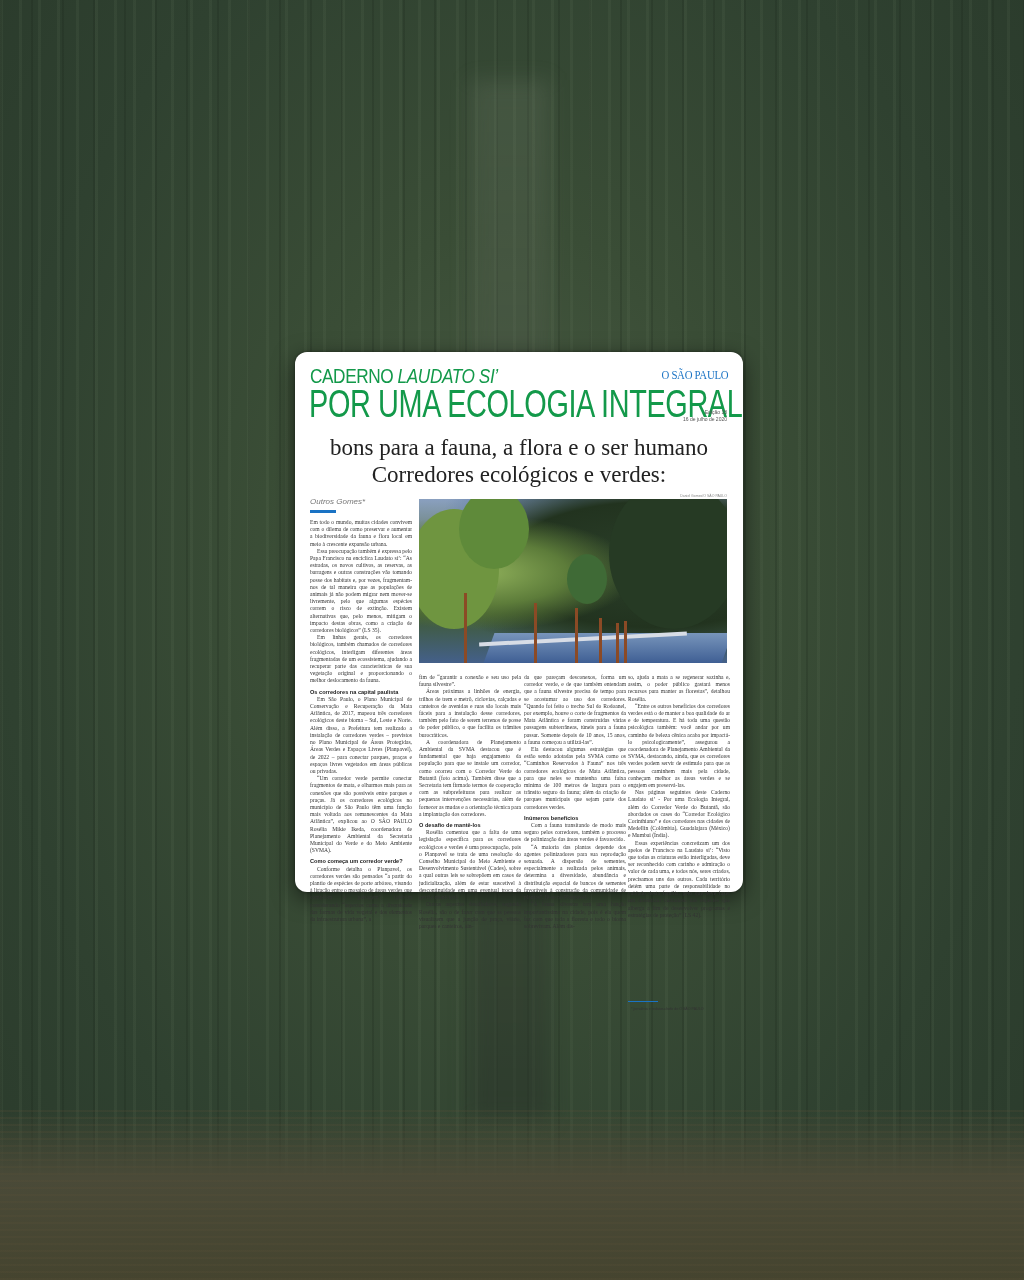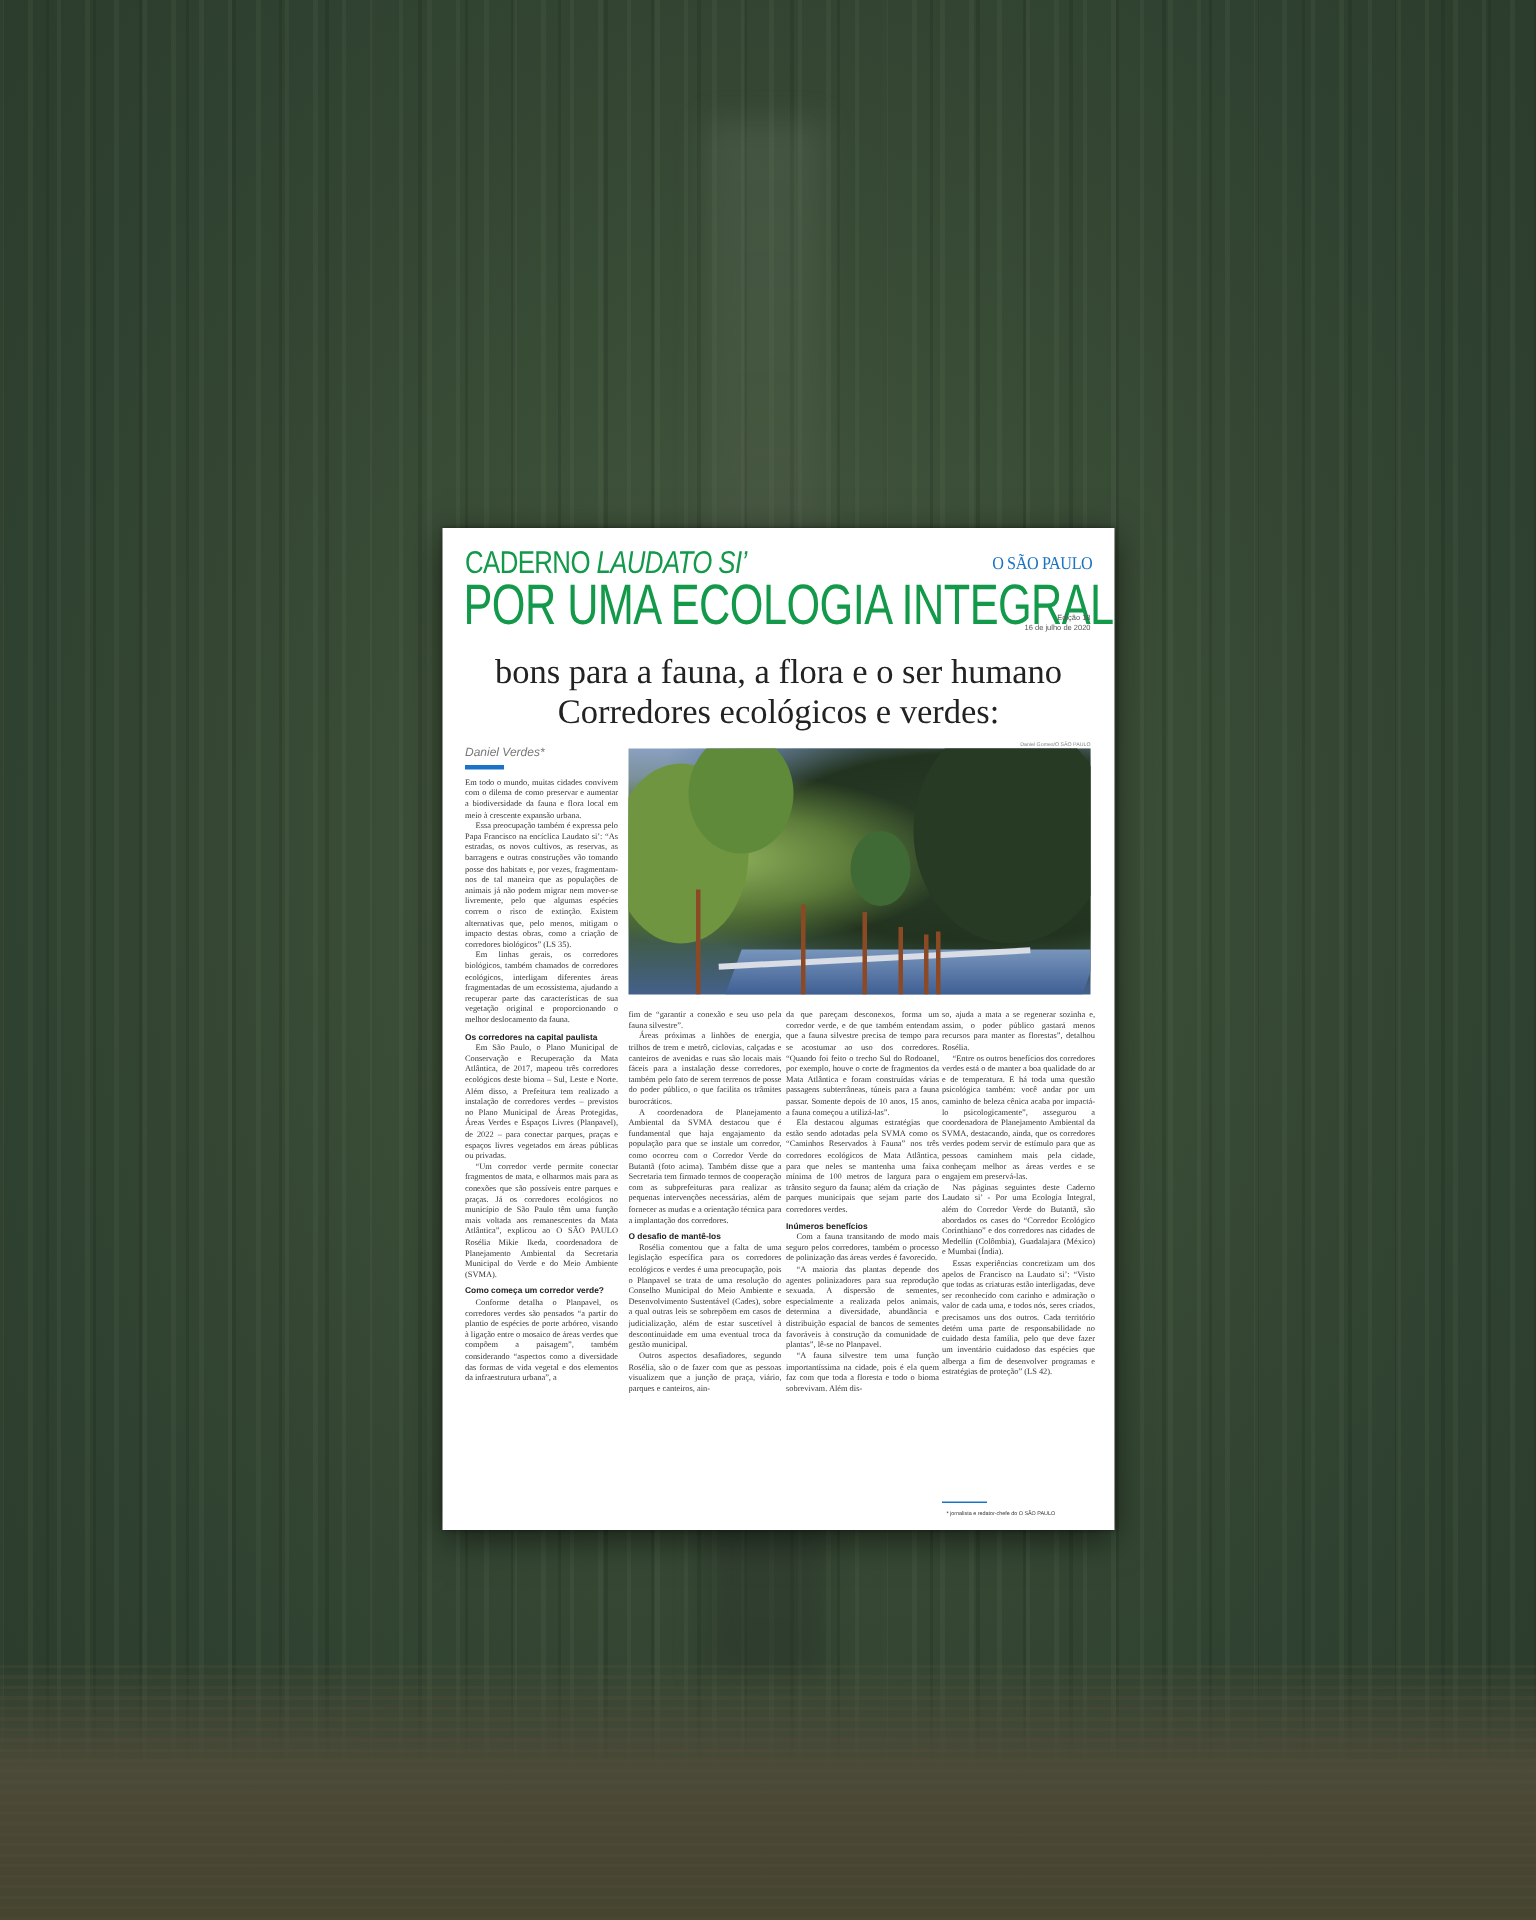--- a/index.html
+++ b/index.html
@@ -20,24 +20,25 @@
     background:
       repeating-linear-gradient(0deg, rgba(90,80,55,0.22) 0 2px, transparent 2px 7px),
       linear-gradient(180deg, rgba(60,70,50,0) 0%, #4a4a38 40%, #45442f 100%);
   }
   .bg-path {
     position: absolute; left: 470px; top: 80px; width: 80px; height: 1040px;
     background: linear-gradient(180deg, rgba(150,160,140,0.15), rgba(40,50,40,0.5));
     filter: blur(10px);
   }
   .page {
-    position: absolute; left: 295px; top: 352px; width: 448px; height: 668px;
+    position: absolute; left: 295px; top: 352px; width: 448px; height: 540px;
     background: #ffffff;
     box-shadow: 0 6px 22px rgba(0,0,0,0.55), 0 0 3px rgba(0,0,0,0.4);
     color: #222;
+    border-radius: 12px;
   }
   .kicker {
     position: absolute; left: 15px; top: 13px;
     font-family: "Liberation Sans", sans-serif;
     color: #13994a; font-size: 21px; letter-spacing: -0.5px;
     transform: scaleX(0.82); transform-origin: left top;
     line-height: 1;
   }
   .kicker i { font-style: italic; }
   .section-title {
@@ -142,21 +143,21 @@
   <div class="edition">
     <div>Edição 18</div>
     <div>16 de julho de 2020</div>
   </div>
 
   <div class="headline">
     <div>bons para a fauna, a flora e o ser humano</div>
     <div>Corredores ecológicos e verdes:</div>
   </div>
 
-  <div class="byline">Daniel Verdes*</div>
+  <div class="byline">Outros Gomes*</div>
   <div class="byline-bar"></div>
 
   <div class="photo-credit">Daniel Gomes/O SÃO PAULO</div>
   <div class="photo">
     <div class="road"></div>
     <div class="curb"></div>
     <div class="crown" style="left:-10px;top:10px;width:90px;height:120px;background:#6f9540;"></div>
     <div class="crown" style="left:40px;top:-10px;width:70px;height:80px;background:#5f8a3a;"></div>
     <div class="crown" style="left:190px;top:-20px;width:130px;height:150px;background:#263a24;"></div>
     <div class="crown" style="left:148px;top:55px;width:40px;height:50px;background:#3f6a36;"></div>

